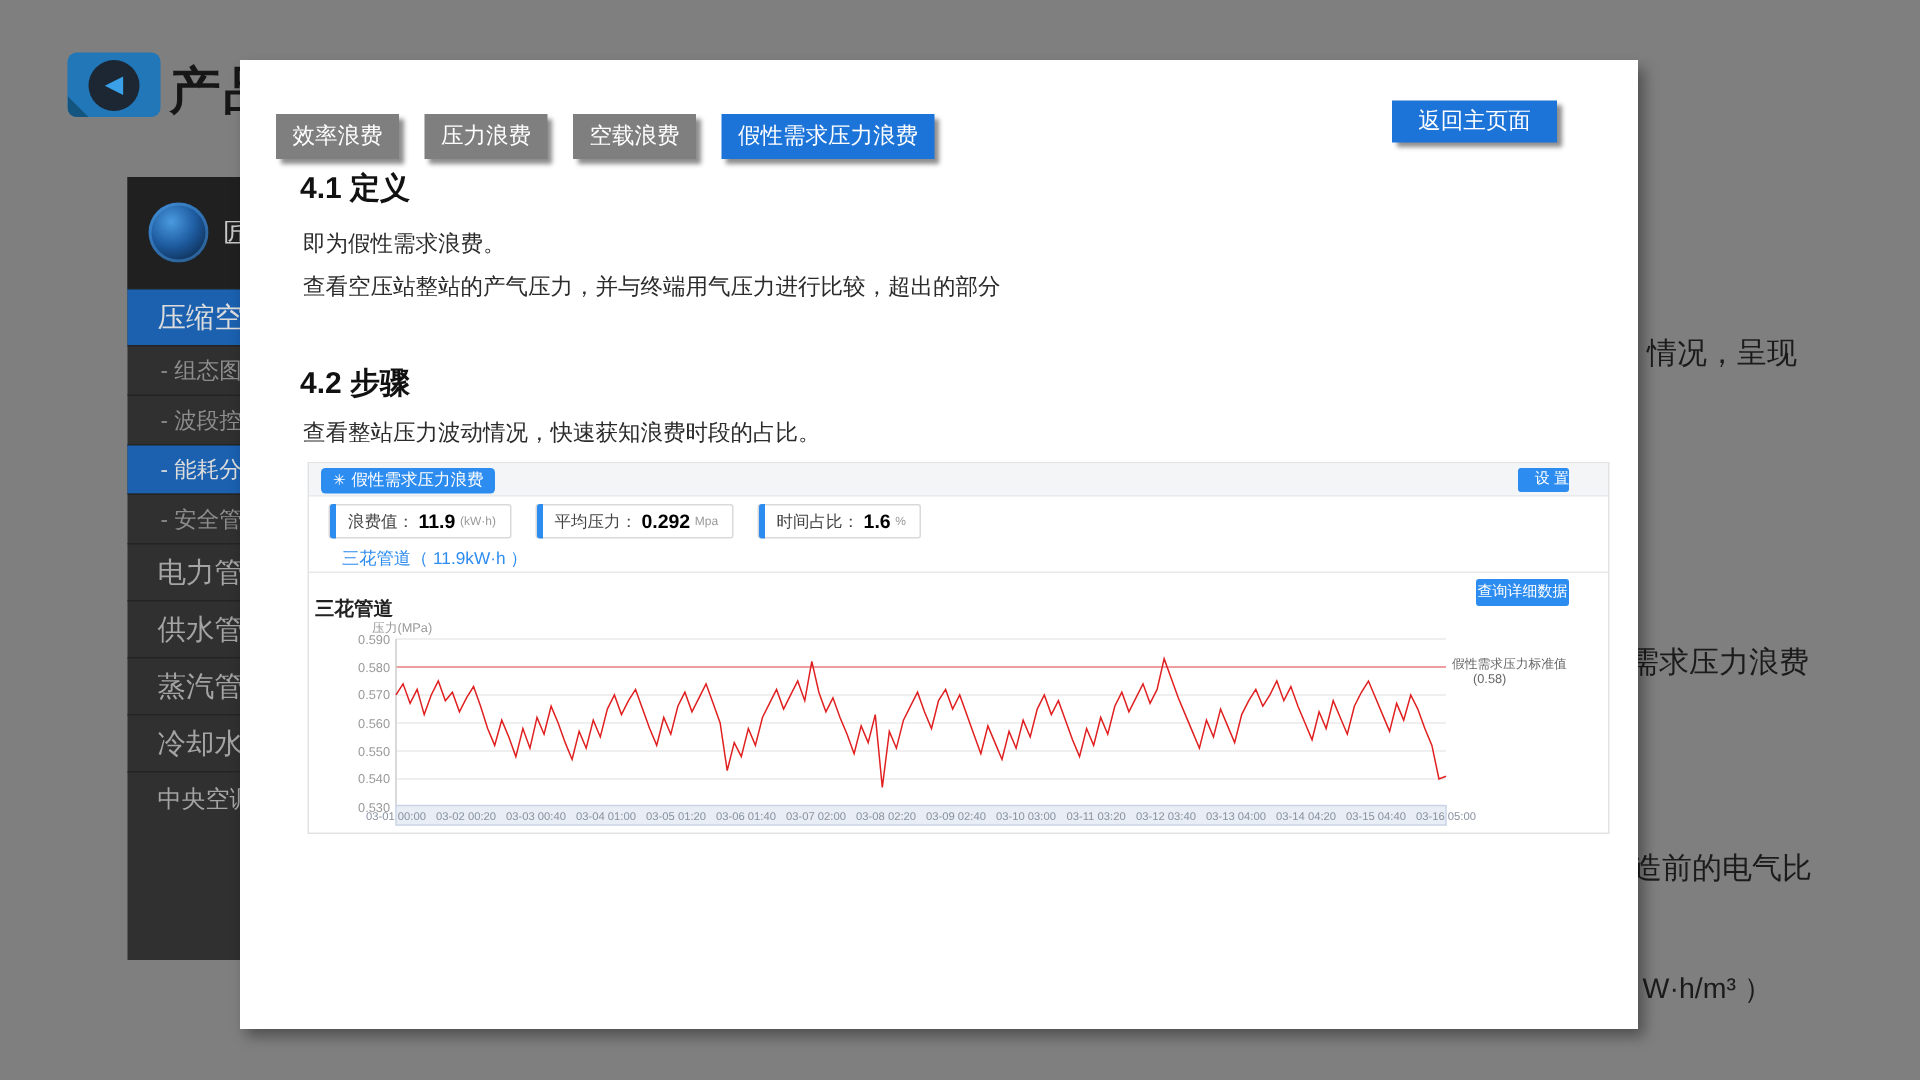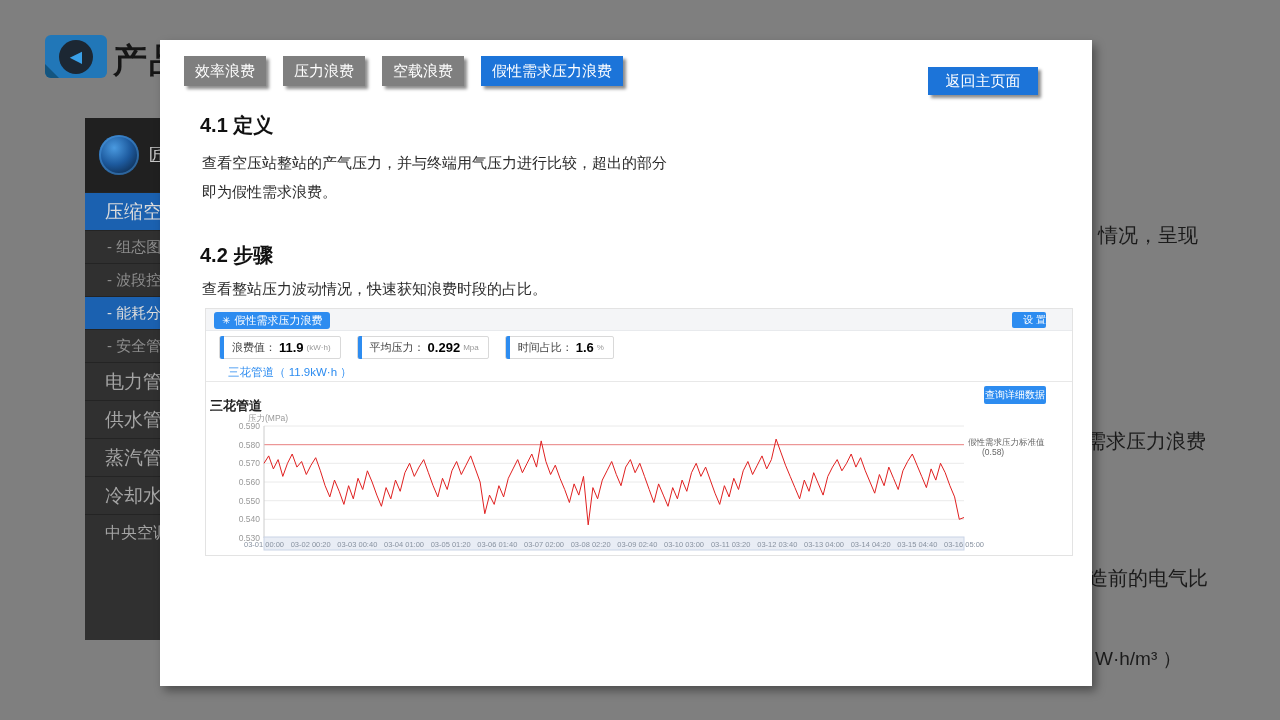--- a/index.html
+++ b/index.html
@@ -31,21 +31,21 @@
 
   .fragment { position:absolute; color:#1b1b1b; font-size:20px; white-space:nowrap; }
   #frag1 { left:1098px; top:222px; }
   #frag2 { left:1086px; top:428px; }
   #frag3 { left:1088px; top:565px; }
   #frag4 { left:1095px; top:646px; font-size:19px; }
 
   
   .modal { position:absolute; left:160px; top:40px; width:932px; height:646px; background:#ffffff;
     z-index:5; box-shadow:4px 5px 9px rgba(0,0,0,.38); }
-  .tab-bar { position:absolute; left:24px; top:16px; display:flex; gap:17px;align-items:flex-end; }
+  .tab-bar { position:absolute; left:24px; top:36px; display:flex; gap:17px;align-items:flex-end; }
   .tab { height:30px; line-height:30px; padding:0 11px; background:#7f7f7f; color:#fff; font-size:15px;
     cursor:pointer; box-shadow:3px 3px 3px rgba(0,0,0,.45); white-space:nowrap; }
   .tab.active { background:#1c74d9; }
   .back-btn { position:absolute; left:768px; top:27px; width:110px; height:28px; line-height:28px; text-align:center;
     background:#1c74d9; color:#fff; font-size:15px; cursor:pointer; box-shadow:3px 3px 3px rgba(0,0,0,.45); }
 
   .h-sec { position:absolute; left:40px; font-size:20px; font-weight:bold; color:#111; }
   #h41 { top:72px; }
   #h42 { top:202px; }
   .para { position:absolute; left:42px; font-size:15px; color:#2b2b2b; line-height:29px; }
@@ -117,22 +117,22 @@
   <div class="tab-bar">
       <div class="tab">效率浪费</div>
       <div class="tab">压力浪费</div>
       <div class="tab">空载浪费</div>
       <div class="tab active">假性需求压力浪费</div>
     </div>
   <div class="back-btn">返回主页面</div>
 
   <div class="h-sec" id="h41">4.1 定义</div>
   <div class="para" id="para1">
+    <div>即为假性需求浪费。</div>
     <div>查看空压站整站的产气压力，并与终端用气压力进行比较，超出的部分</div>
-    <div>即为假性需求浪费。</div>
   </div>
 
   <div class="h-sec" id="h42">4.2 步骤</div>
   <div class="para" id="para2">查看整站压力波动情况，快速获知浪费时段的占比。</div>
 
   <div class="dashboard">
     <div class="dash-strip"></div>
     <div class="dash-badge">
       <span class="ico">✳</span>
       <span>假性需求压力浪费</span>

